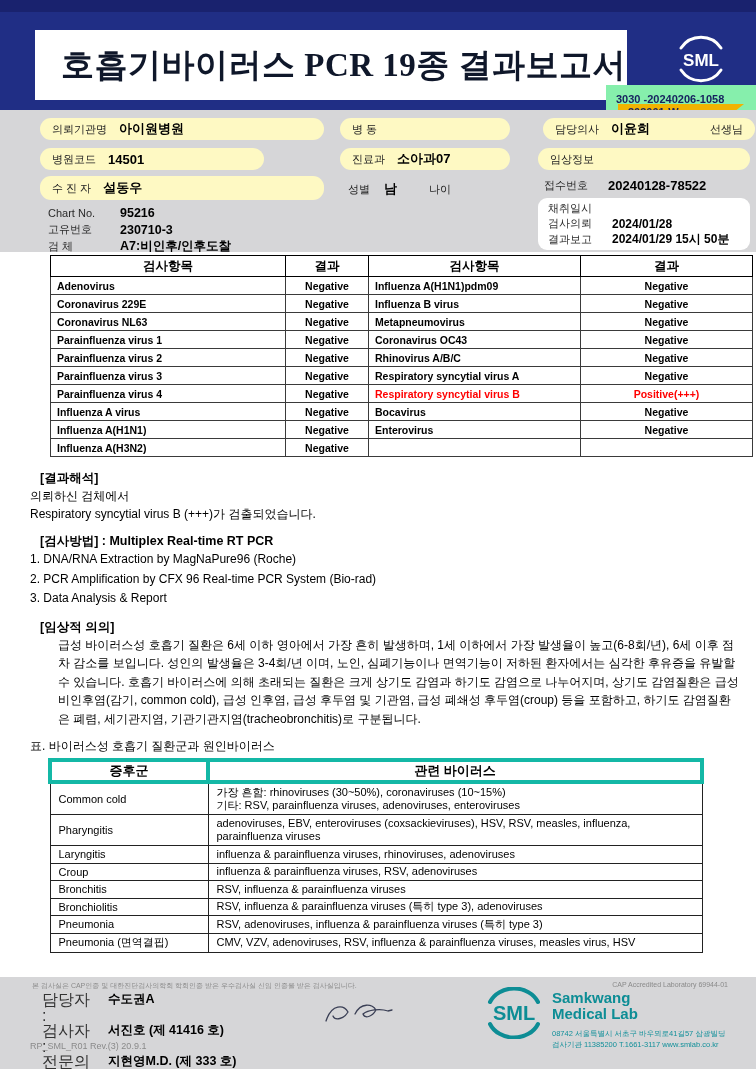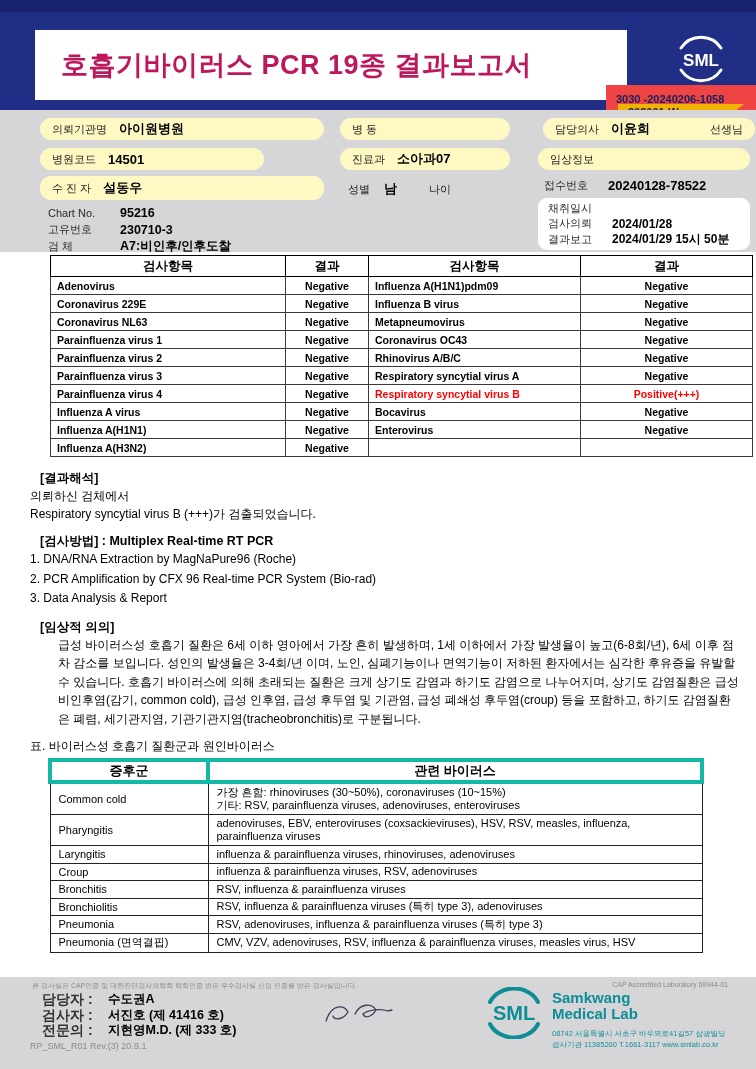--- a/index.html
+++ b/index.html
@@ -5,23 +5,23 @@
   * { margin:0; padding:0; box-sizing:border-box; }
   html,body { background:#ffffff; }
   .page { position:relative; width:756px; height:1069px; background:#ffffff; overflow:hidden;
           font-family:"Liberation Sans","DejaVu Sans",sans-serif; color:#000; }
 
   
   .topband { position:absolute; top:0; left:0; width:756px; height:110px; background:#202e85; }
   .topband::before { content:""; position:absolute; top:0; left:0; right:0; height:12px; background:#19226e; }
   .titlebox { position:absolute; left:35px; top:30px; width:592px; height:70px; background:#ffffff;
               display:flex; align-items:center; padding-left:26px; }
-  .title { font-size:27px; font-weight:bold; letter-spacing:0.5px; color:#be185d; }
+  .title { font-size:33px; font-weight:bold; letter-spacing:0.5px; color:#0f172a;font-family:Liberation Serif, serif; }
   .hlogo { position:absolute; right:24px; top:28px; width:62px; height:62px; }
-  .ribbon1 { position:absolute; top:85px; right:0; width:150px; height:27px; background:#ef4444;
+  .ribbon1 { position:absolute; top:85px; right:0; width:150px; height:27px; background:#86efac;
              display:flex; align-items:center; padding-left:10px; font-size:11px; font-weight:bold; color:#15205e; }
   .ribbon2 { position:absolute; top:104px; right:12px; width:126px; height:16px; background:#f1b301;
              clip-path:polygon(0 0,100% 0,92% 50%,100% 100%,0 100%);
              display:flex; align-items:center; padding-left:10px; font-size:11px; font-weight:bold; color:#15205e; }
 
   
   .patientband { position:absolute; top:110px; left:0; width:756px; height:142px; background:#d6d6d8; }
   .pill { position:absolute; background:#fef9c3; border-radius:11px; height:22px;
           display:flex; align-items:center; padding:0 12px; gap:12px; }
   .flabel { color:#222; font-size:11px; white-space:nowrap; }
@@ -60,21 +60,21 @@
   .stable td { border:1px solid #222; font-size:11px; padding:1.5px 8px; vertical-align:middle; }
   .stable .vir { white-space:pre-line; line-height:13.5px; }
 
   
   .notice { position:absolute; top:956px; left:32px; font-size:11.5px; font-weight:bold; color:#2b2bd0; }
   .footband { position:absolute; top:977px; left:0; width:756px; height:92px; background:#d6d6d8; }
   .accnote { position:absolute; top:4px; left:32px; font-size:7px; color:#8a8a8a; }
   .captext { position:absolute; top:4px; right:28px; font-size:7px; color:#8a8a8a; }
   .staff { position:absolute; top:15px; left:42px; }
   .staffrow { display:flex; gap:14px; line-height:15.5px; }
-  .stlabel { font-weight:bold; font-size:14px; color:#333; width:52px; }
+  .stlabel { font-weight:normal; font-size:16px; color:#333; width:52px; }
   .stvalue { font-weight:bold; font-size:12.5px; color:#000; }
   .sig { position:absolute; top:22px; left:322px; }
   .flogo { position:absolute; top:10px; left:480px; width:68px; height:52px; }
   .company { position:absolute; top:13px; left:552px; color:#0d8d95; font-weight:bold; font-size:15px; line-height:16px; }
   .addr { position:absolute; top:51px; left:552px; color:#12909a; font-size:7.5px; line-height:11px; }
   .doccode { position:absolute; top:64px; left:30px; font-size:9px; color:#8a8a8a; }
 </style>
 </head>
 <body>
 

